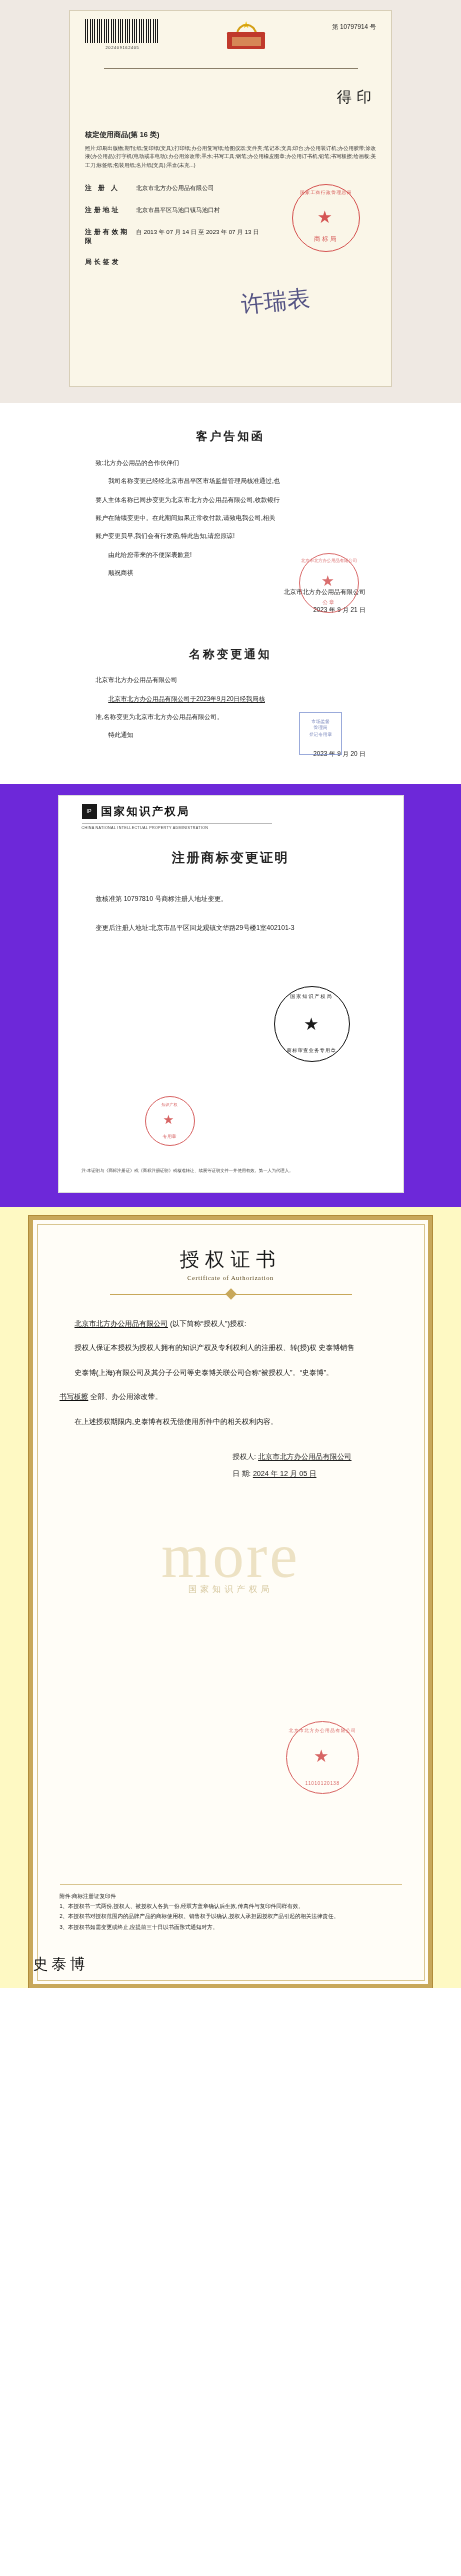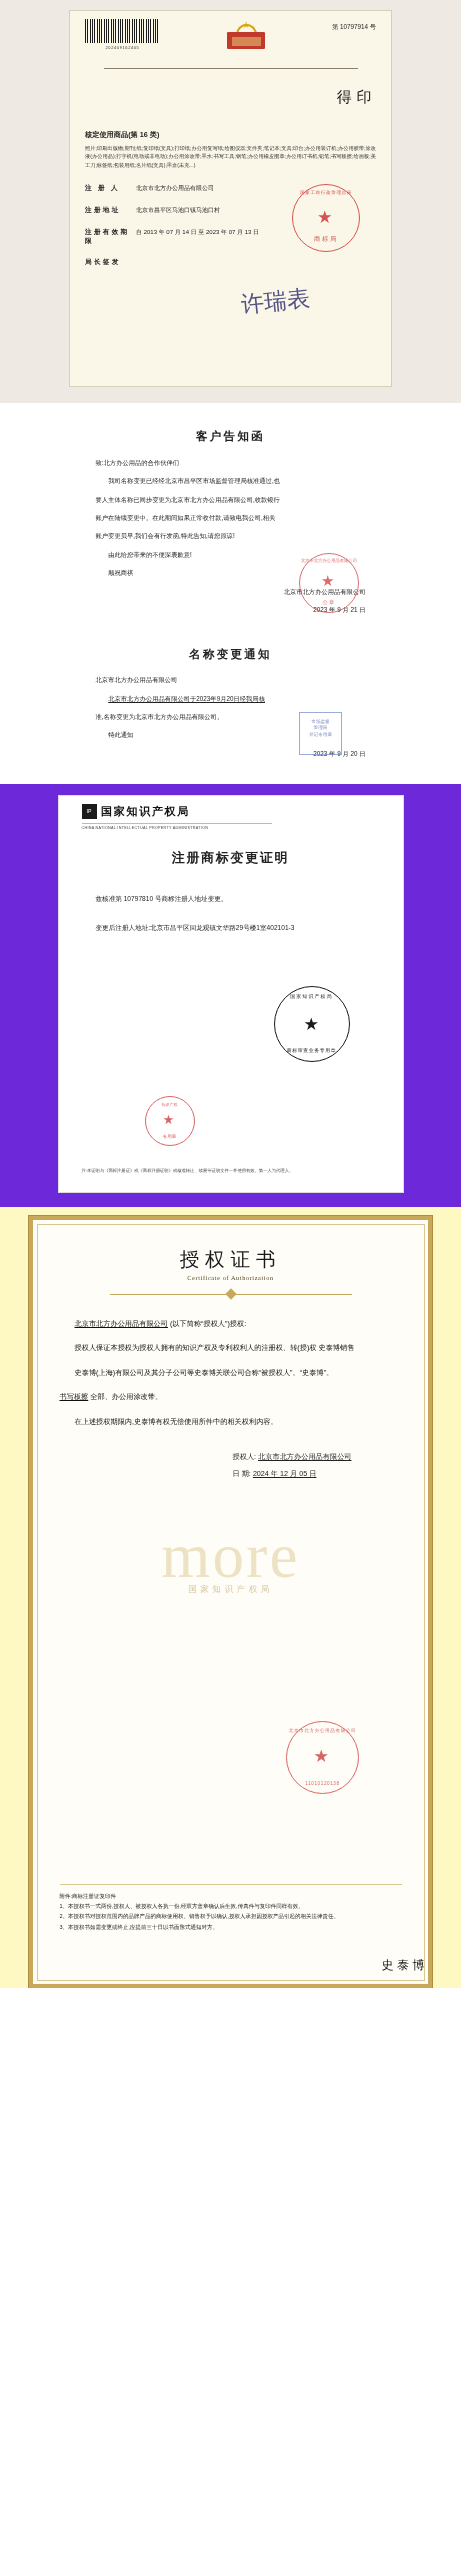--- a/index.html
+++ b/index.html
@@ -328,23 +328,23 @@
   .seal4 .t1 { position:absolute; top:5.8px; width:100%; text-align:center; font-size: 4.6px; letter-spacing:0.6px;}
   .seal4 .t2 { position:absolute; bottom:7px; width:100%; text-align:center; font-size: 4.6px; letter-spacing:0.6px;}
   .attach {
     position:absolute; left: 26.5px; bottom: 52px; right: 26.5px;
     border-top: 0.6px solid #d9c691;
     padding-top: 5.8px;
     font-size: 5.5px; line-height: 1.9; color:#222;
   }
   .auth-foot {
     position:absolute; left:0; bottom: 10.4px; width:100%;
-    text-align:right;
+    text-align:left;
     font-family:"Liberation Serif", serif;
-    font-size: 12px; letter-spacing: 3.5px; color:#111;
+    font-size: 15px; letter-spacing: 3.5px; color:#111;
   }
 </style>
 </head>
 <body>
 
 <section class="page doc1">
   <div class="cert">
     <div class="cert-top">
       <div class="barcode">
         <div class="bars"></div>

